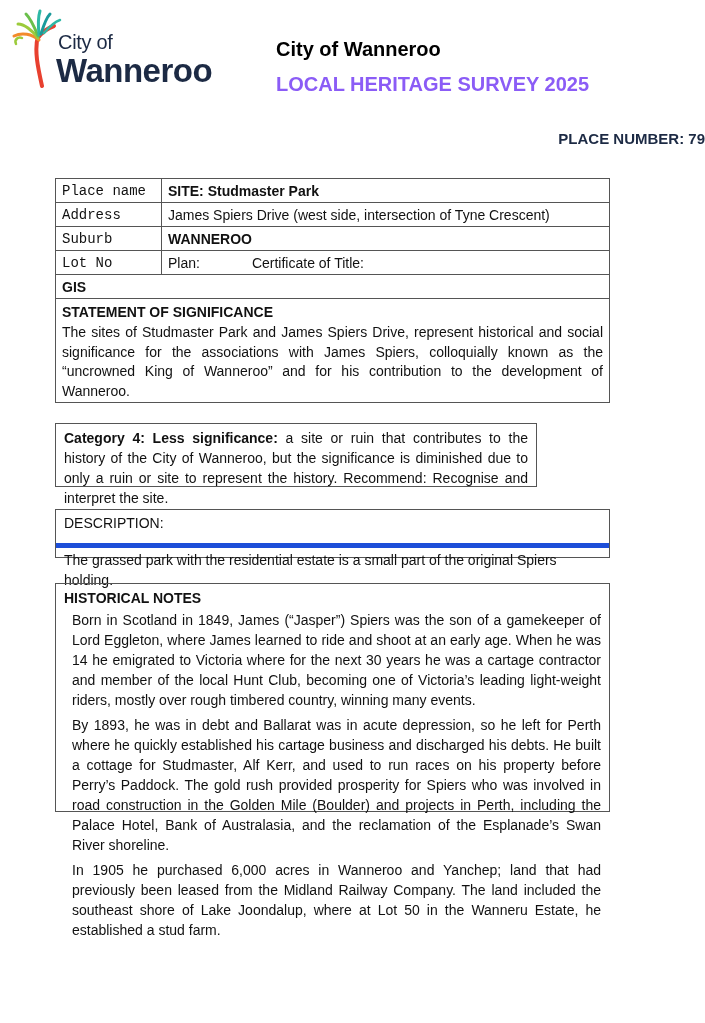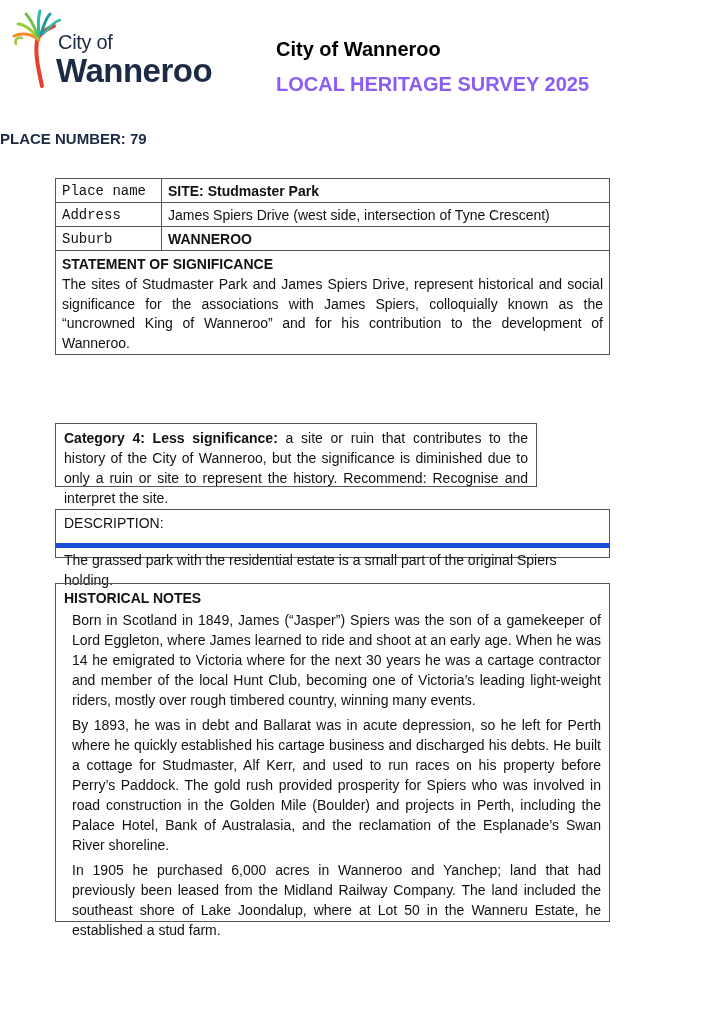--- a/index.html
+++ b/index.html
@@ -54,21 +54,21 @@
       top: 73px;
       font-size: 20px;
       font-weight: bold;
       color: #8b5cf6;
     }
     .place-number {
       position: absolute;
       left: 0;
       width: 705px;
       top: 130px;
-      text-align: left;
+      text-align: right;
       font-size: 15px;
       font-weight: bold;
       color: #1c2a44;
     }
     .info-table {
       position: absolute;
       left: 55px;
       top: 178px;
       width: 555px;
       border-collapse: collapse;
@@ -114,21 +114,21 @@
       padding: 3px 8px 8px 8px;
       height: 22px;
       border-bottom: 5px solid #1d4ed8;
       font-weight: normal;
     }
     .desc-box .body {
       padding: 2px 8px 0 8px;
     }
     .hist-box {
       top: 583px;
-      height: 339px;
+      height: 229px;
       width: 555px;
       padding: 2px 8px 0 8px;
     }
     .hist-box .head {
       font-weight: bold;
       height: 24px;
       line-height: 24px;
     }
     .hist-box p {
       margin: 0 0 5px 8px;
@@ -168,20 +168,27 @@
   </tr>
   <tr>
     <td class="label">Address</td>
     <td>James Spiers Drive (west side, intersection of Tyne Crescent)</td>
   </tr>
   <tr>
     <td class="label">Suburb</td>
     <td class="bold">WANNEROO</td>
   </tr>
   <tr>
+    <td class="label">Lot No</td>
+    <td class="lot-cell"><span>Plan:</span><span class="gap"></span><span>Certificate of Title:</span></td>
+  </tr>
+  <tr>
+    <td colspan="2" class="bold">GIS</td>
+  </tr>
+  <tr>
     <td colspan="2" style="padding-top:2px;">
       <div class="bold" style="line-height:22px;">STATEMENT OF SIGNIFICANCE</div>
       <div class="sig-body">The sites of Studmaster Park and James Spiers Drive, represent historical and social significance for the associations with James Spiers, colloquially known as the “uncrowned King of Wanneroo” and for his contribution to the development of Wanneroo.</div>
     </td>
   </tr>
 </tbody>
   </table>
 
 <div class="box category-box">
   <span class="bold">Category 4:  Less significance:</span><span> a site or ruin that contributes to the history of the City of Wanneroo, but the significance is diminished due to only a ruin or site to represent the history. Recommend: Recognise and interpret the site.</span>

